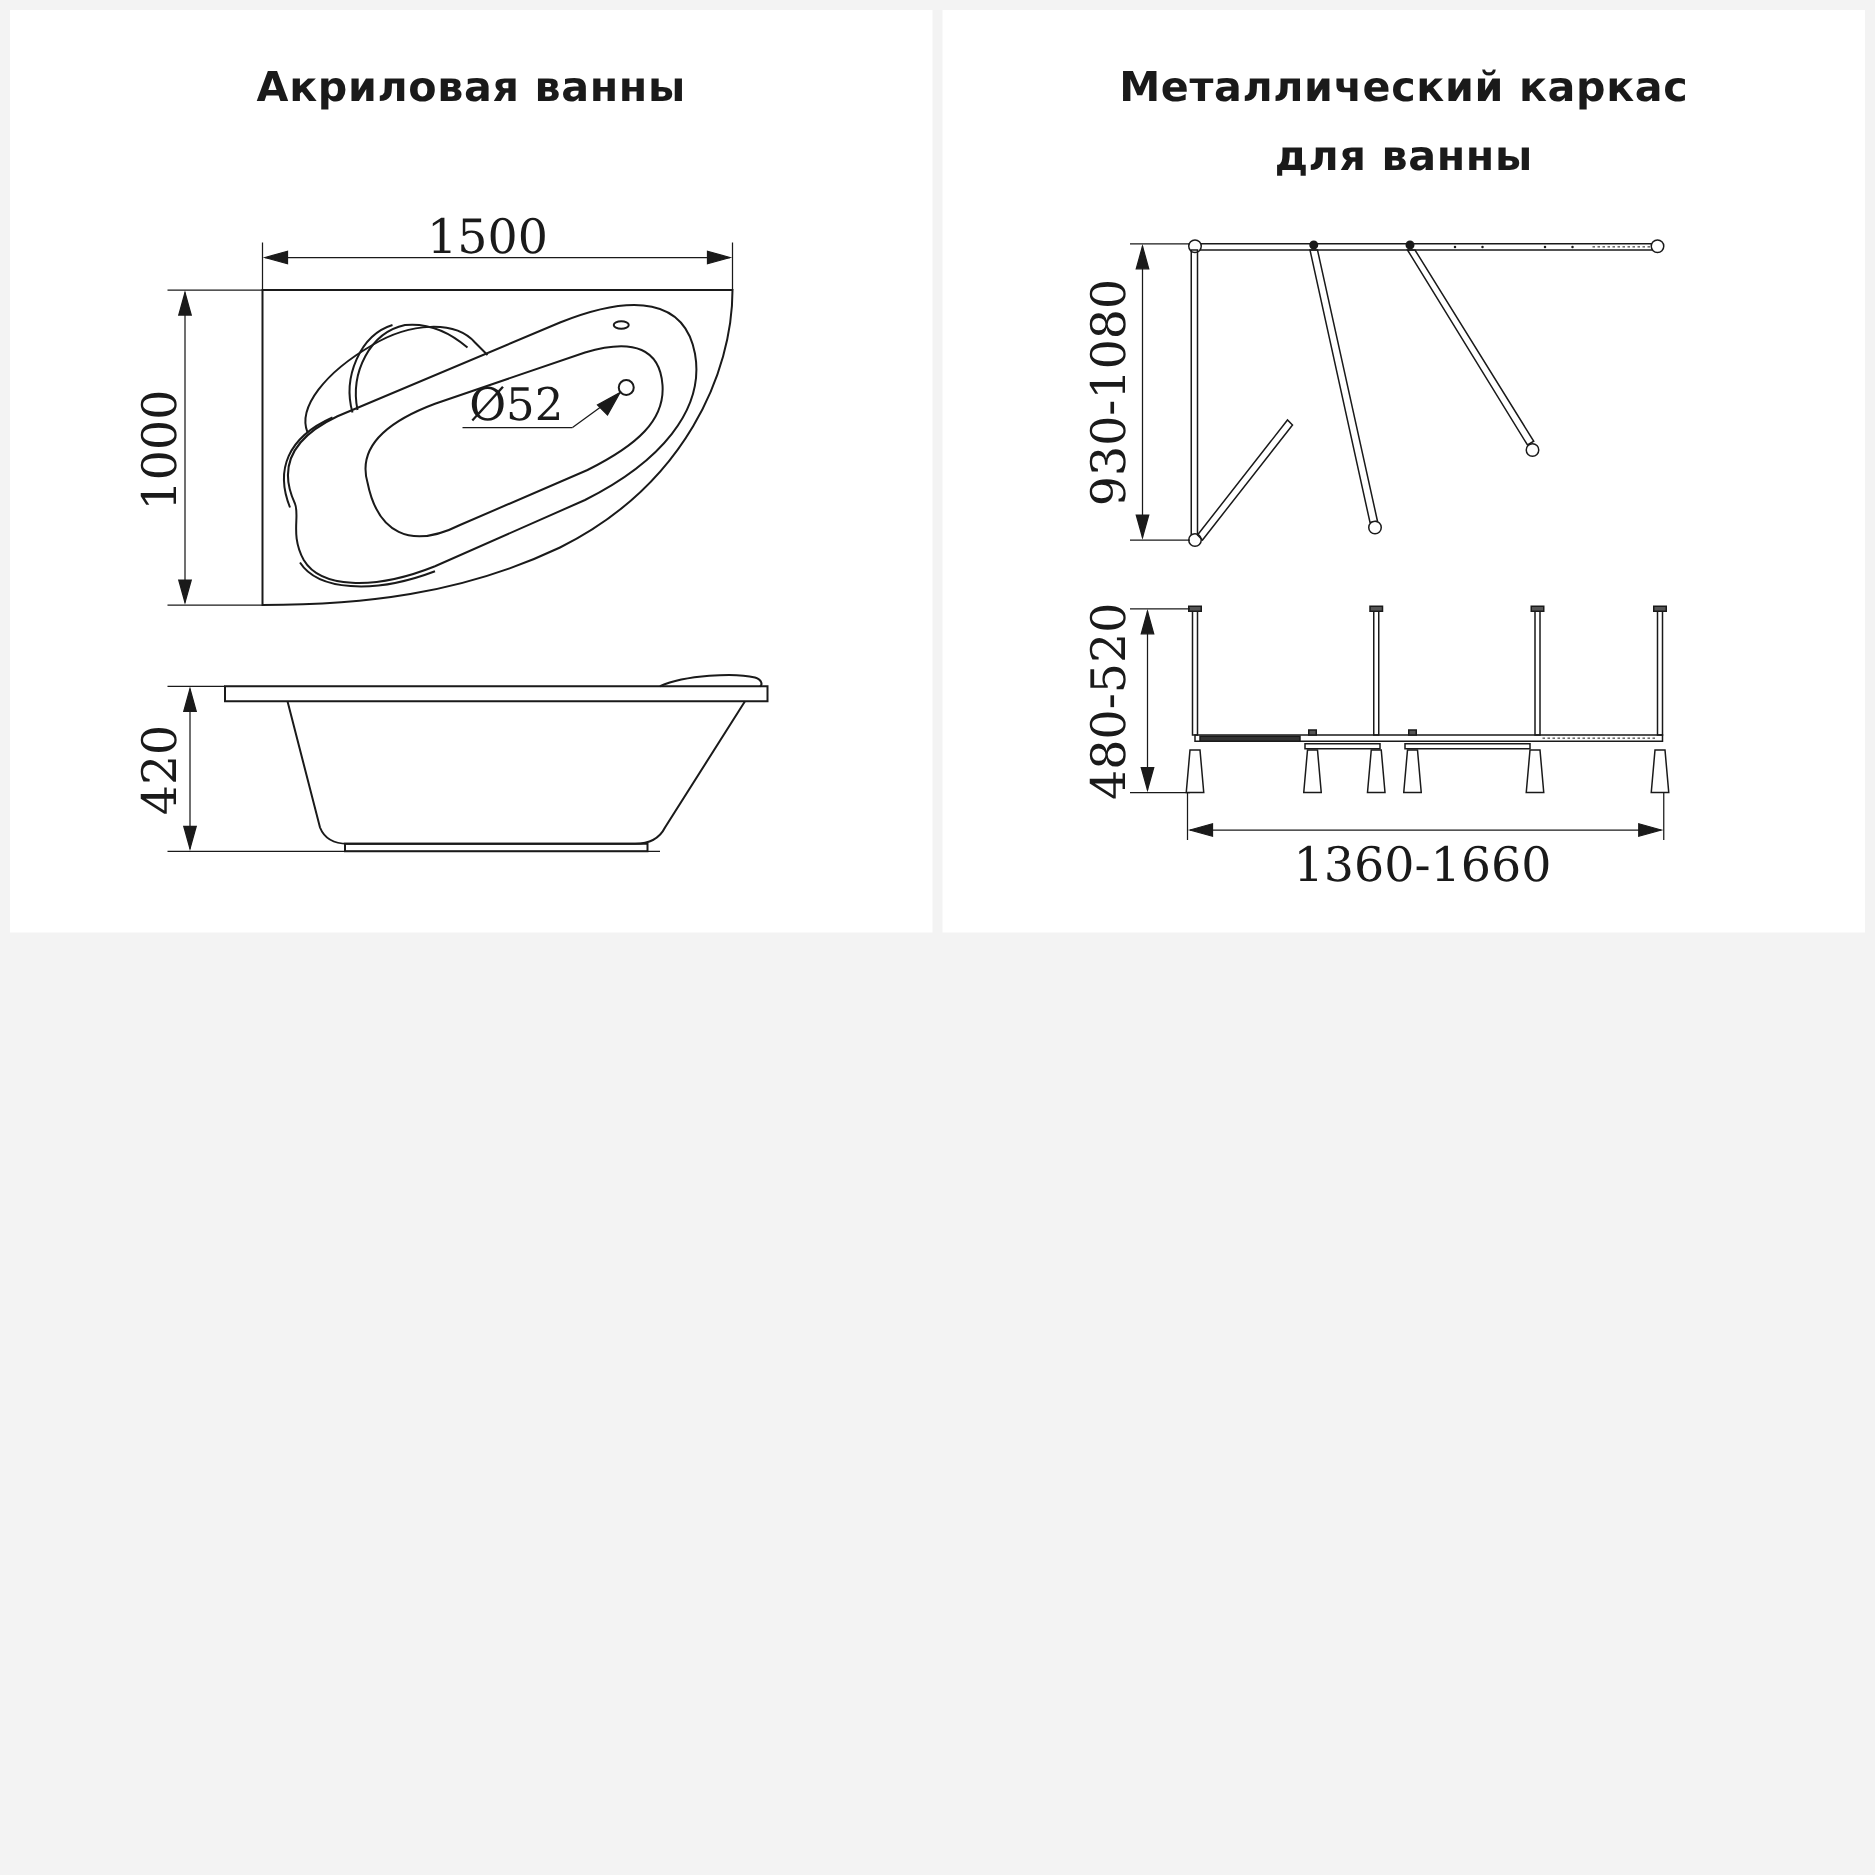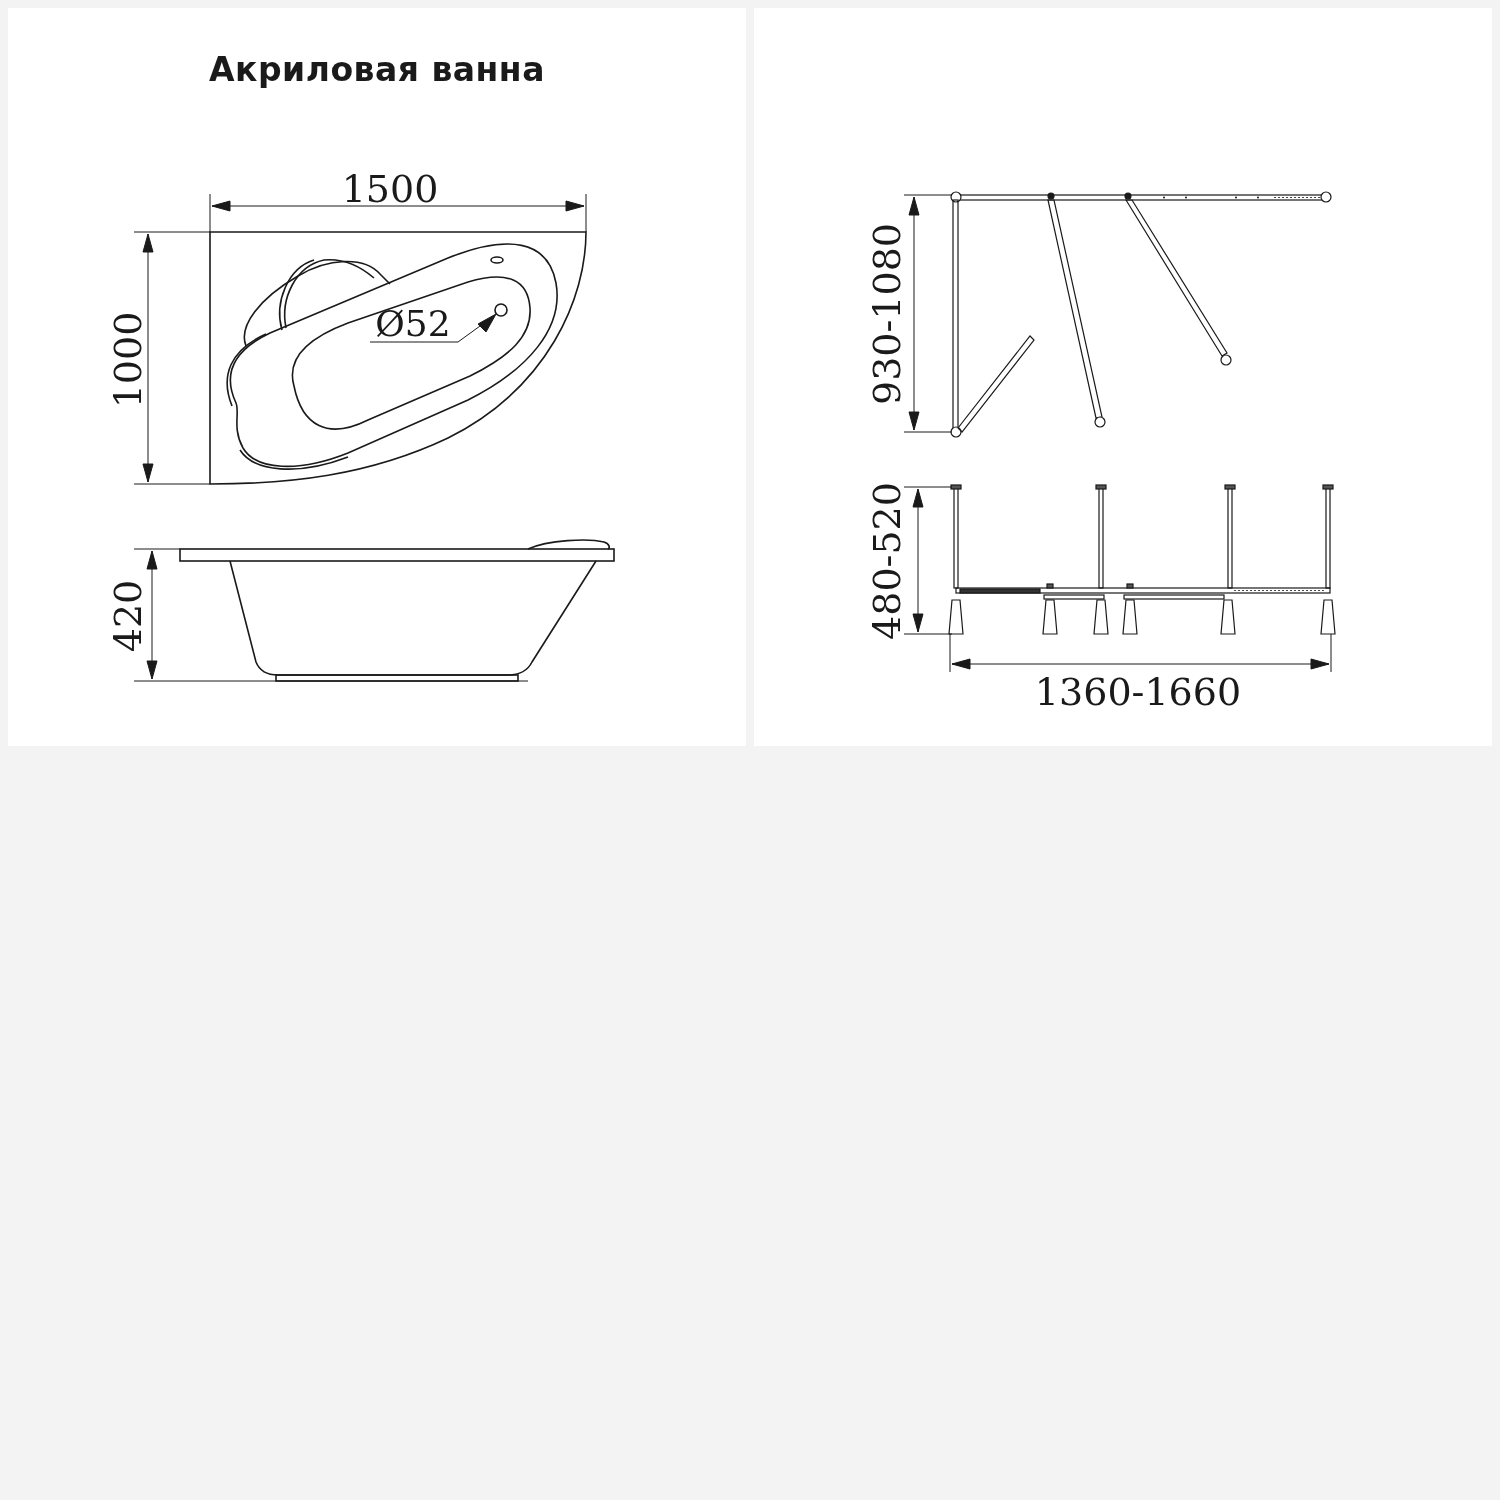--- a/index.html
+++ b/index.html
@@ -39,21 +39,21 @@
     }
     svg text {
       font-family: "DejaVu Serif", serif;
       fill: #1a1a1a;
     }
   </style>
 </head>
 <body>
 
 <div class="panel" id="panel-left">
-  <div class="title">Акриловая ванна</div>
+  <div class="title">Акриловая ванны</div>
 
   <svg class="drawing" viewBox="0 0 738 738">
     <g stroke="#1a1a1a" fill="none" stroke-width="1.6">
 
       <g>
         <path d="M202 224 L578 224 C578 290 540 380 440 430 C360 468 280 476 202 476 Z"></path>
 
         <path d="M228 395 C214 365 226 342 262 325 L440 250 C500 226 540 232 548 275 C556 320 520 362 460 392 L340 445 C290 465 248 462 235 440 C224 420 232 405 228 395 Z"></path>
         <path d="M224 398 C212 368 222 342 258 326"></path>
         <path d="M232 442 C246 464 290 468 340 449"></path>
@@ -108,20 +108,24 @@
     </g>
 
     <text x="382" y="194" font-size="38" text-anchor="middle">1500</text>
     <text x="0" y="0" font-size="38" text-anchor="middle" transform="translate(133 352) rotate(-90)">1000</text>
     <text x="405" y="328" font-size="36" text-anchor="middle">Ø52</text>
     <text x="0" y="0" font-size="38" text-anchor="middle" transform="translate(133 608) rotate(-90)">420</text>
   </svg>
 </div>
 
 <div class="panel" id="panel-right">
+  <div class="title">
+    <div>Металлический каркас</div>
+    <div>для ванны</div>
+  </div>
 
   <svg class="drawing" viewBox="0 0 738 738">
     <g stroke="#1a1a1a" fill="none" stroke-width="1.2">
 
       <g>
 
         <rect x="202" y="187" width="368" height="5"></rect>
         <g stroke-width="0.8">
           <line x1="520" y1="189.5" x2="566" y2="189.5" stroke-dasharray="2 2"></line>
         </g>

